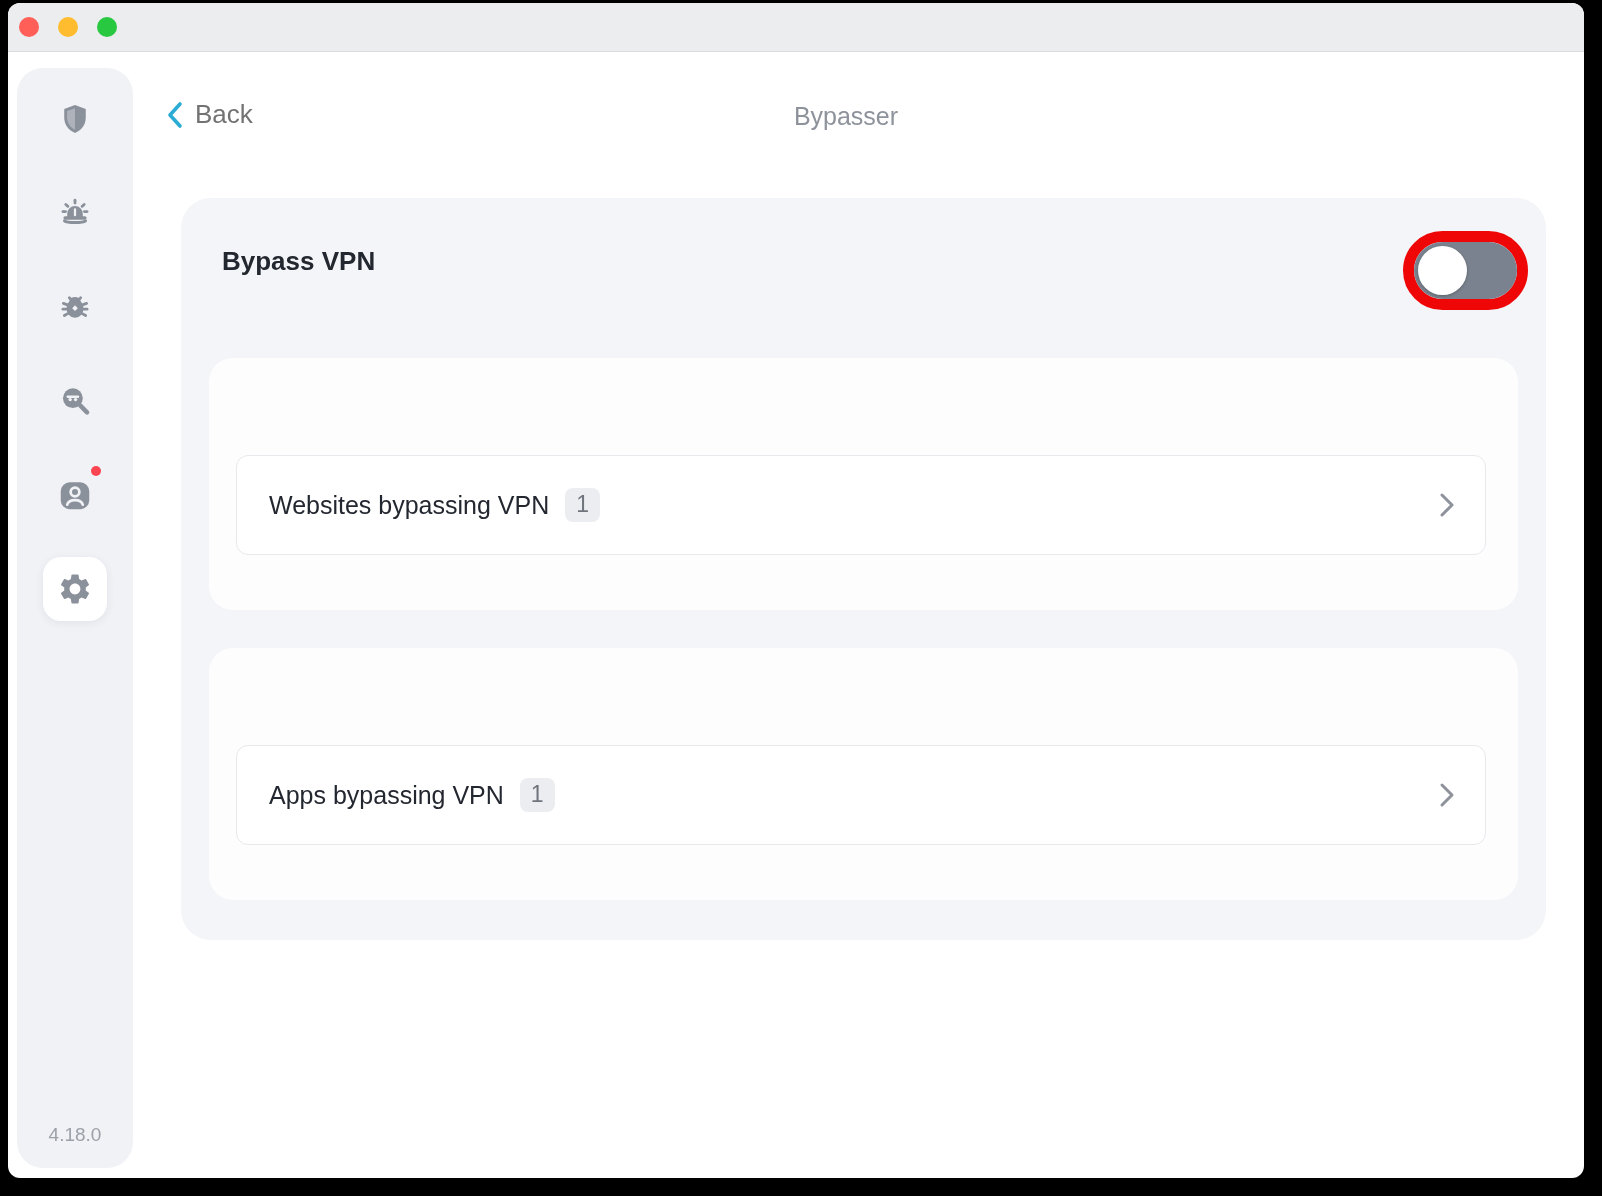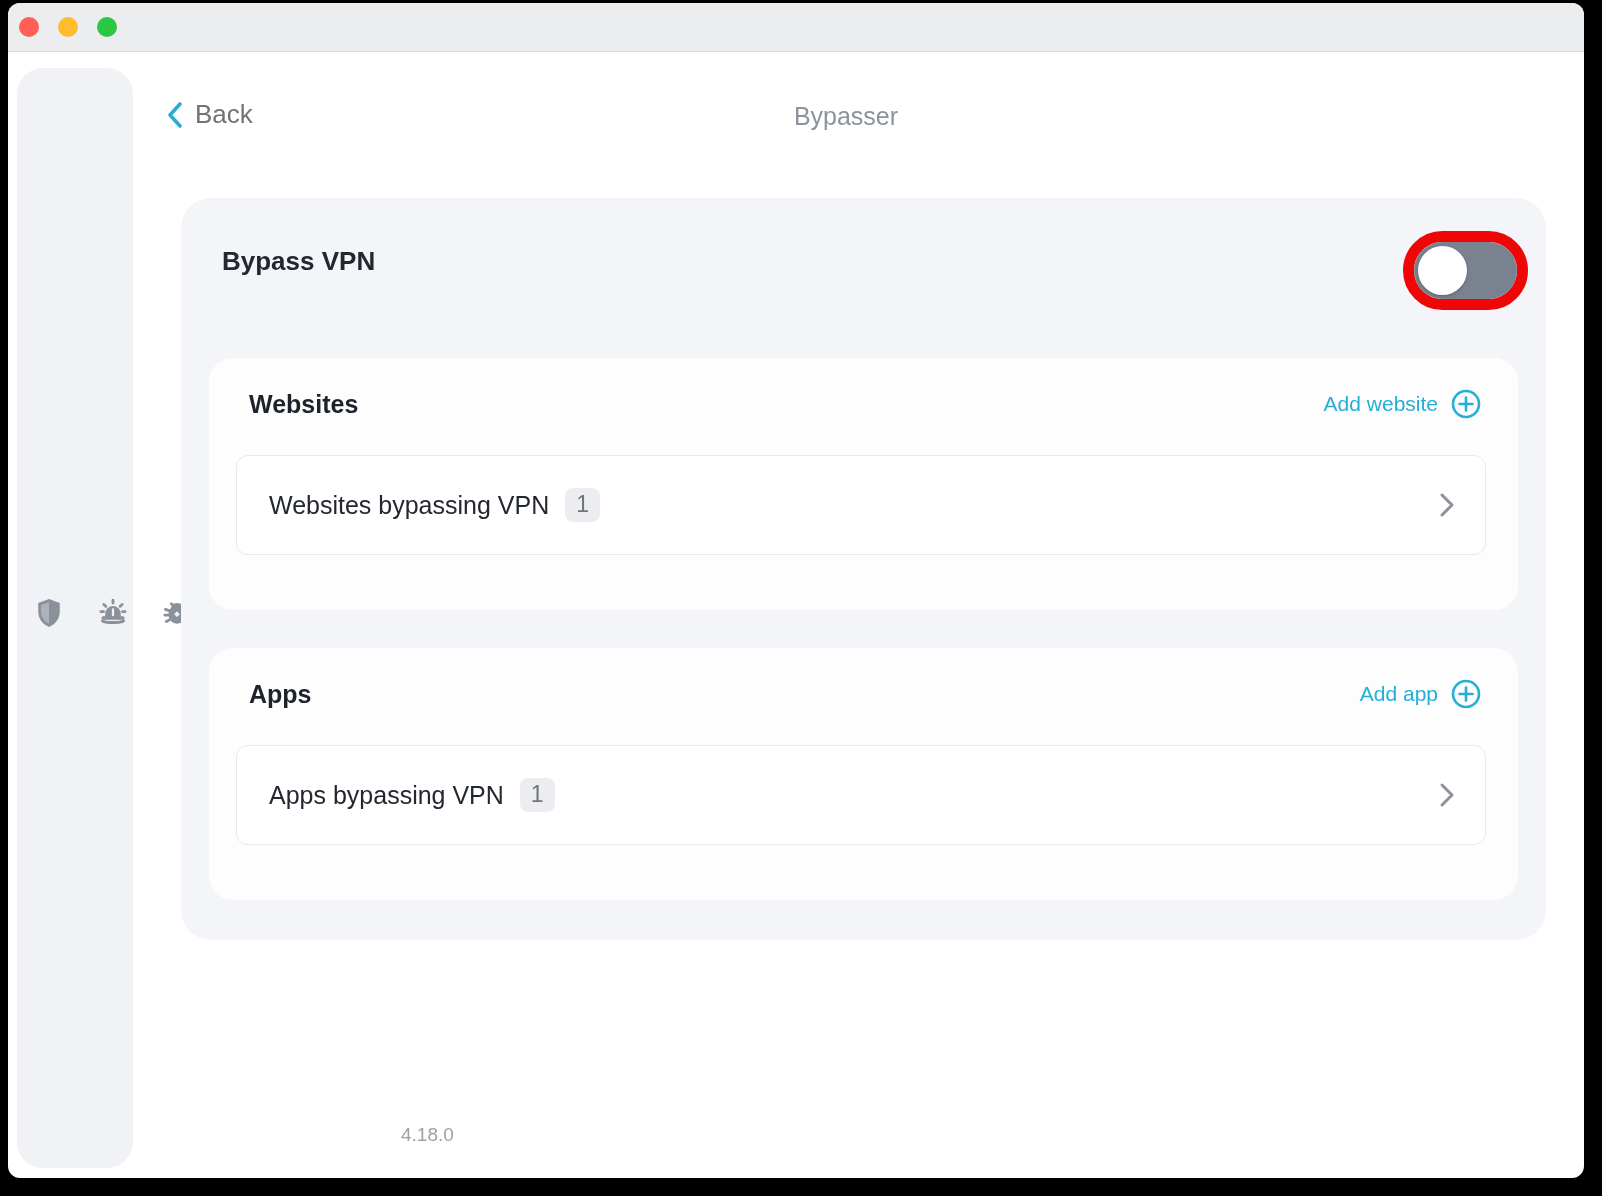--- a/index.html
+++ b/index.html
@@ -7,21 +7,21 @@
   .window{position:absolute;left:8px;top:3px;width:1576px;height:1175px;
     background:#fff;border-radius:12px;overflow:hidden;
     box-shadow:0 14px 40px rgba(0,0,0,.65), 0 0 0 1px rgba(0,0,0,.35);}
   
   .titlebar{position:absolute;left:0;top:0;right:0;height:48px;background:#ECEDEF;
     border-bottom:1px solid #DBDCDE;display:flex;align-items:center;padding-left:11px;}
   .tl{width:20px;height:20px;border-radius:50%;margin-right:19px;}
   .tl.red{background:#FF5F57;} .tl.yellow{background:#FEBC2E;} .tl.green{background:#28C840;}
   
   .sidebar{position:absolute;left:9px;top:65px;width:116px;height:1100px;background:#F1F2F6;
-    border-radius:26px;display:flex;flex-direction:row;align-items:center;padding-top:19px;box-sizing:border-box;}
+    border-radius:26px;display:flex;flex-direction:column;align-items:center;padding-top:19px;box-sizing:border-box;}
   .nav-item{width:64px;height:64px;border-radius:18px;display:flex;align-items:center;justify-content:center;
     margin-bottom:30px;position:relative;flex:none;}
   .nav-item.active{background:#fff;box-shadow:0 2px 8px rgba(40,50,70,.08);}
   .nav-item svg{display:block;}
   .badge-dot{position:absolute;right:6px;top:3px;width:10px;height:10px;border-radius:50%;background:#FB4550;}
   .version{margin-top:auto;margin-bottom:22px;color:#9CA0A8;font-size:19px;}
   
   .back{position:absolute;left:156px;top:96px;display:flex;align-items:center;gap:9px;cursor:pointer;}
   .back span{color:#737373;font-size:26px;font-weight:500;}
   .page-title{position:absolute;left:738px;top:99px;width:200px;text-align:center;
@@ -157,58 +157,32 @@
 
     <div class="bypass-title">Bypass VPN</div>
 
     <div class="annotation-ring">
       <div class="toggle">
         <div class="knob"></div>
       </div>
     </div>
 
     <div class="section-card websites">
-      <div class="section-head">
-        <div class="section-title">Websites</div>
-        <div class="add-link">
-          <span>Add website</span>
-          <span style="display:flex;">
-            <svg width="32" height="32" viewBox="0 0 32 32" fill="none" stroke="#25AFD6" stroke-width="2.6" stroke-linecap="round">
-                <circle cx="16" cy="16" r="13"></circle>
-                <line x1="16" y1="9.5" x2="16" y2="22.5"></line>
-                <line x1="9.5" y1="16" x2="22.5" y2="16"></line>
-              </svg>
-          </span>
-        </div>
-      </div>
       <div class="list-row">
         <span class="row-label">Websites bypassing VPN</span>
         <span class="count-badge">1</span>
         <span class="row-chevron" style="display:flex;">
           <svg width="20" height="30" viewBox="0 0 20 30" fill="none" stroke="#8E929A" stroke-width="3" stroke-linecap="round" stroke-linejoin="round">
               <polyline points="5,5 15,15 5,25"></polyline>
             </svg>
         </span>
       </div>
     </div>
 
     <div class="section-card apps">
-      <div class="section-head">
-        <div class="section-title">Apps</div>
-        <div class="add-link">
-          <span>Add app</span>
-          <span style="display:flex;">
-            <svg width="32" height="32" viewBox="0 0 32 32" fill="none" stroke="#25AFD6" stroke-width="2.6" stroke-linecap="round">
-                <circle cx="16" cy="16" r="13"></circle>
-                <line x1="16" y1="9.5" x2="16" y2="22.5"></line>
-                <line x1="9.5" y1="16" x2="22.5" y2="16"></line>
-              </svg>
-          </span>
-        </div>
-      </div>
       <div class="list-row">
         <span class="row-label">Apps bypassing VPN</span>
         <span class="count-badge">1</span>
         <span class="row-chevron" style="display:flex;">
           <svg width="20" height="30" viewBox="0 0 20 30" fill="none" stroke="#8E929A" stroke-width="3" stroke-linecap="round" stroke-linejoin="round">
               <polyline points="5,5 15,15 5,25"></polyline>
             </svg>
         </span>
       </div>
     </div>

